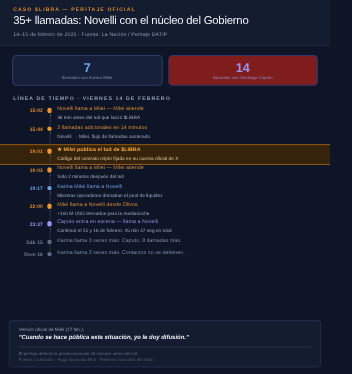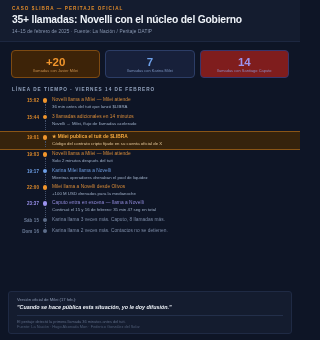--- a/index.html
+++ b/index.html
@@ -21,21 +21,21 @@
     color:#e08b2a;
     font-size:4.6px;
     letter-spacing:1.05px;
     font-weight:bold;
     text-transform:uppercase;
     margin:0 0 3px 0;
   }
   .title{
     color:#eef2f8;
     font-size:10.3px;
-    font-weight:bold;
+    font-weight:normal;
     letter-spacing:-0.2px;
     margin:0 0 3px 0;
     line-height:1.12;
   }
   .subtitle{
     color:#8c9ab4;
     font-size:4.7px;
     letter-spacing:.15px;
     margin:0;
   }
@@ -200,24 +200,20 @@
 
 <div class="page">
 
   <div class="header">
     <div class="eyebrow">CASO $LIBRA — PERITAJE OFICIAL</div>
     <div class="title">35+ llamadas: Novelli con el núcleo del Gobierno</div>
     <div class="subtitle">14–15 de febrero de 2025 · Fuente: La Nación / Peritaje DATIP</div>
   </div>
 
   <div class="stats">
-    <div class="card orange">
-      <div class="card-value">+20</div>
-      <div class="card-label">llamadas con Javier Milei</div>
-    </div>
     <div class="card blue">
       <div class="card-value">7</div>
       <div class="card-label">llamadas con Karina Milei</div>
     </div>
     <div class="card purple">
       <div class="card-value">14</div>
       <div class="card-label">llamadas con Santiago Caputo</div>
     </div>
   </div>
 

